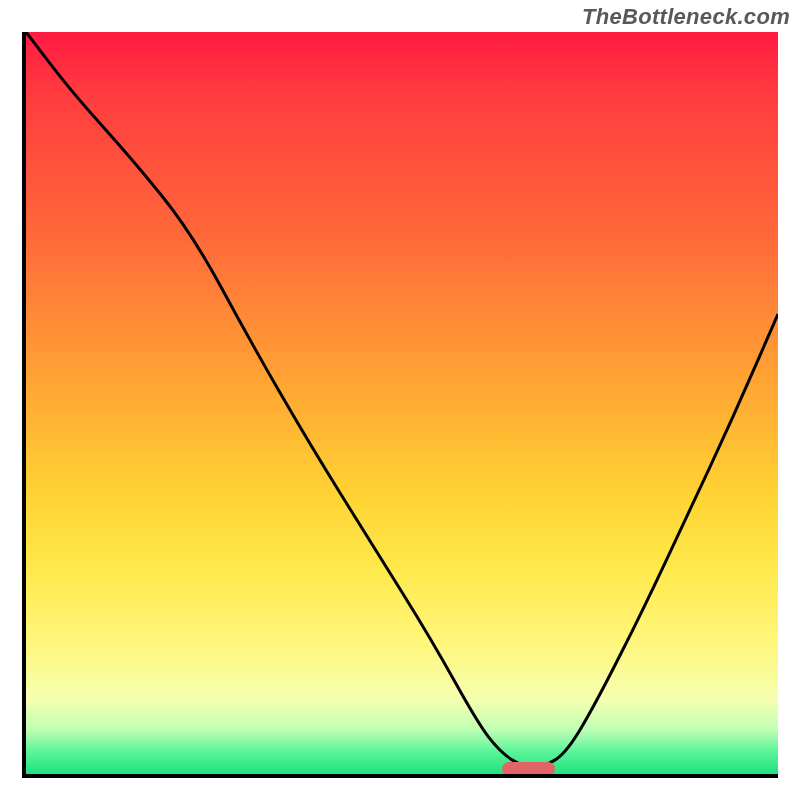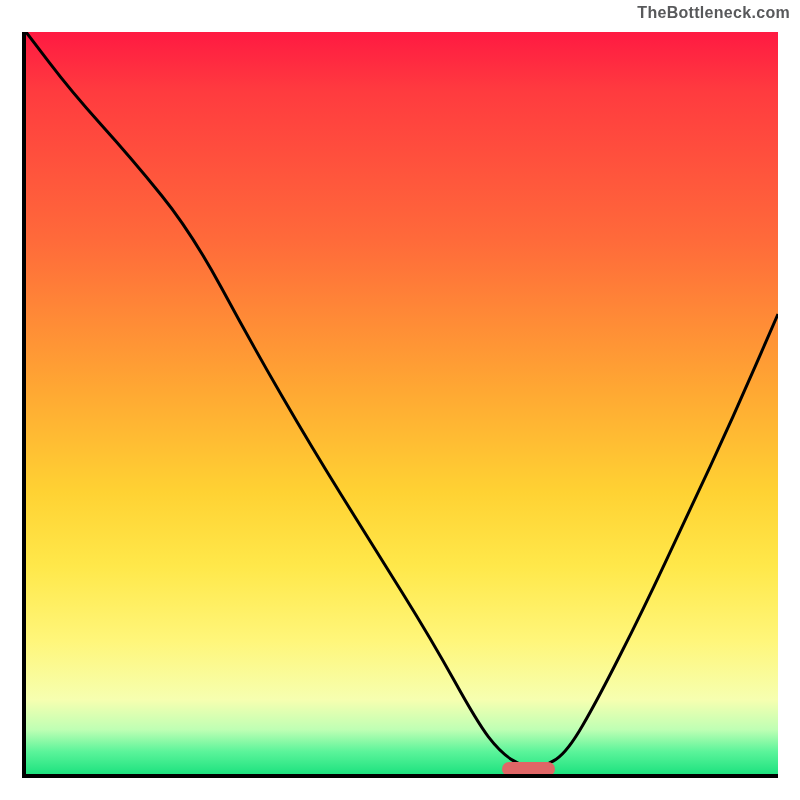--- a/index.html
+++ b/index.html
@@ -3,24 +3,25 @@
 <meta charset="utf-8">
 <style>
   * { margin: 0; padding: 0; box-sizing: border-box; }
   html, body { width: 800px; height: 800px; overflow: hidden; background: #fff; }
   .wrap { position: relative; width: 800px; height: 800px; }
   .attribution {
     position: absolute;
     top: 4px;
     right: 10px;
     font-family: Arial, Helvetica, sans-serif;
-    font-size: 16px;
+    font-size: 22px;
     font-weight: 600;
     color: #58595b;
     letter-spacing: 0.3px;
+    font-style: italic;
   }
   .plot {
     position: absolute;
     left: 22px;
     top: 32px;
     width: 756px;
     height: 746px;
     border-left: 4px solid #000;
     border-bottom: 4px solid #000;
     overflow: hidden;

